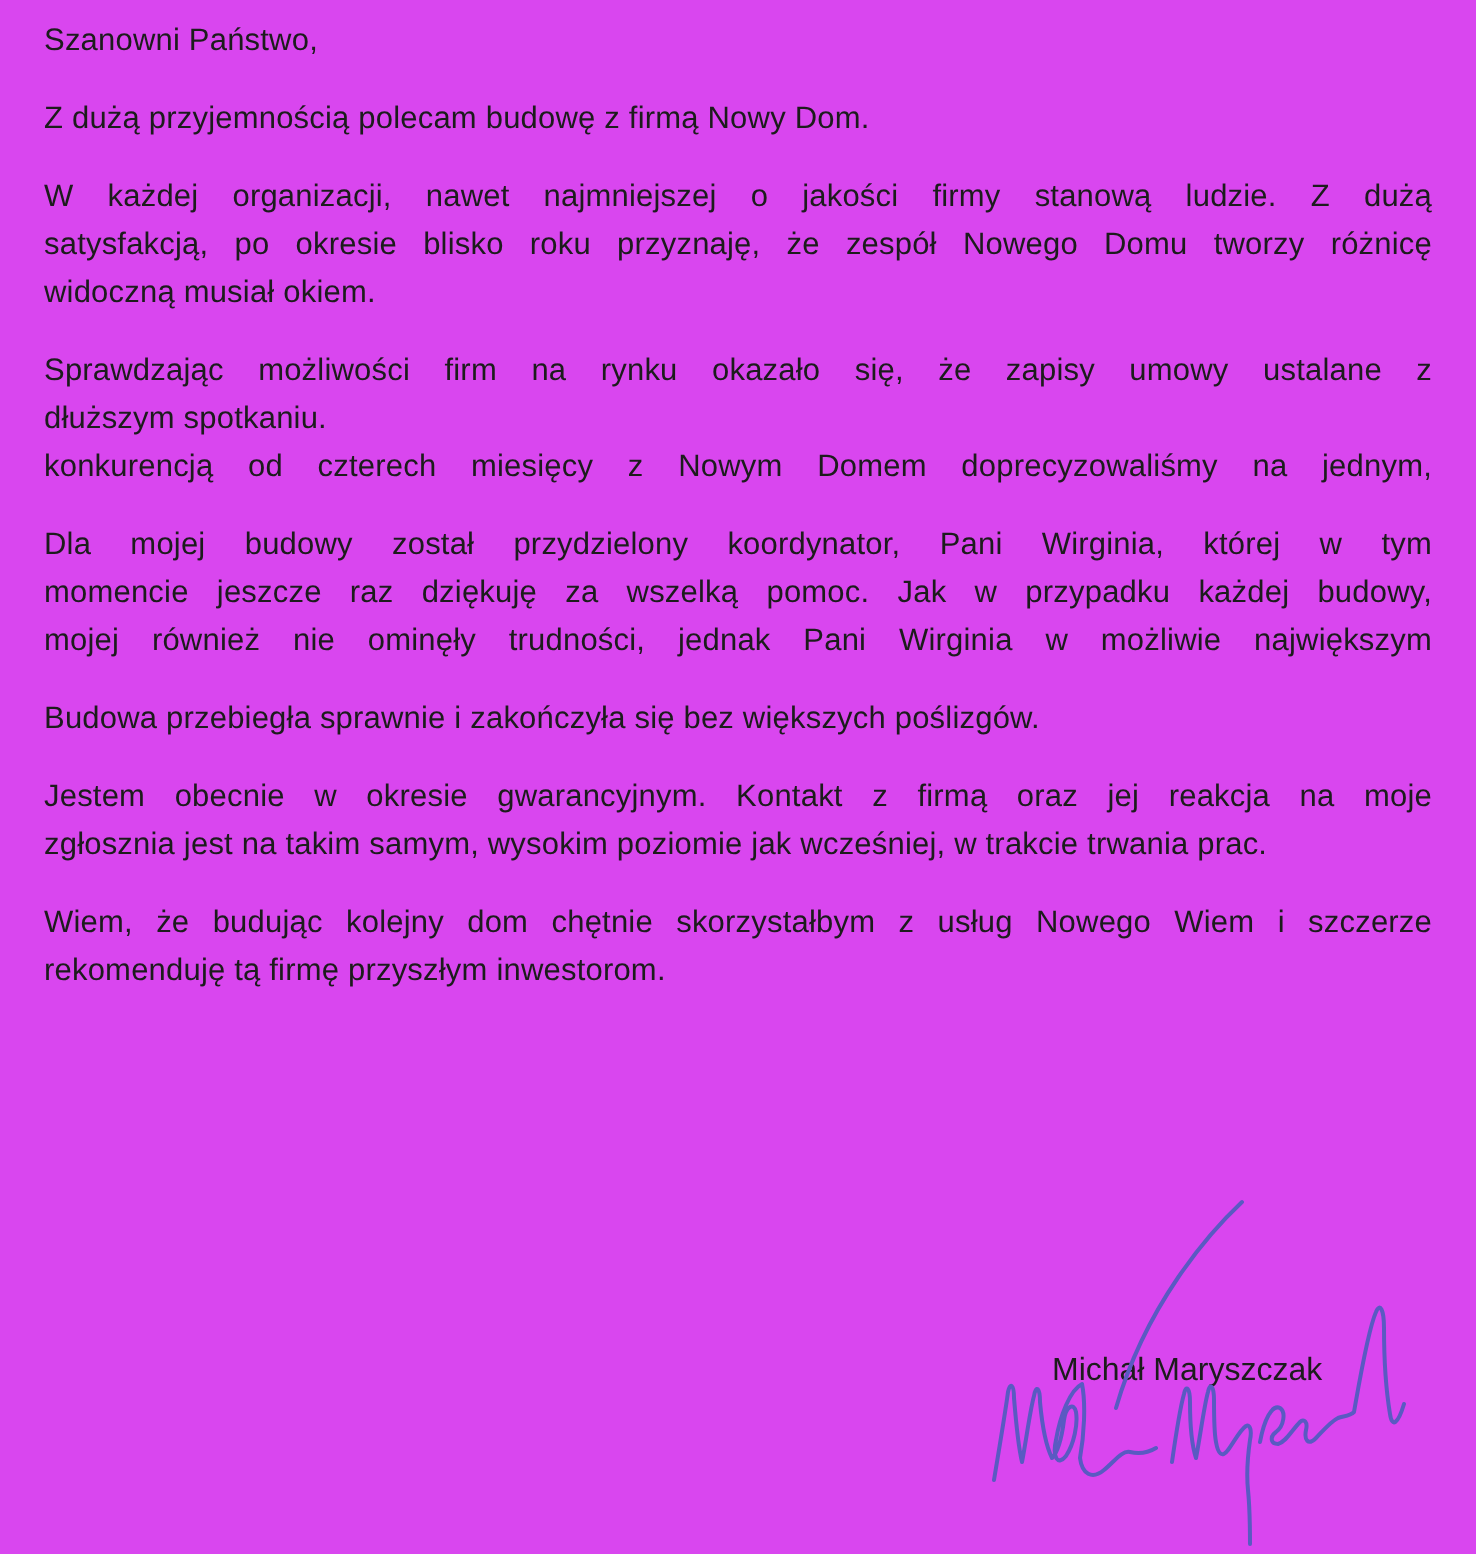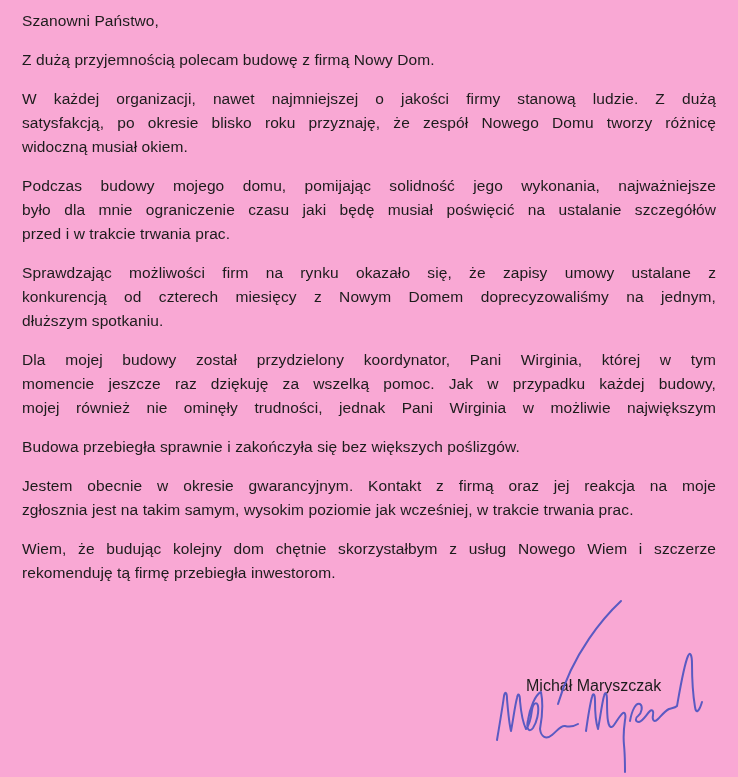--- a/index.html
+++ b/index.html
@@ -1,21 +1,21 @@
 <!DOCTYPE html>
 <html><head>
 <meta charset="utf-8">
 <style>
   html, body { margin: 0; padding: 0; }
   body { background: #ffffff; }
   .page {
     position: relative;
     width: 738px;
     height: 777px;
-    background: #f9a8d4;
+    background: #d946ef;
     font-family: "Liberation Sans", sans-serif;
     color: #1c1c1c;
     overflow: hidden;
     text-decoration: underline;
   }
   .content {
     position: absolute;
     left: 22px;
     right: 22px;
     top: 9px;
@@ -70,50 +70,45 @@
     <div class="para">
       <div class="line last">Z dużą przyjemnością polecam budowę z firmą Nowy Dom.</div>
     </div>
 
     <div class="para">
       <div class="line">W każdej organizacji, nawet najmniejszej o jakości firmy stanową ludzie. Z dużą</div>
       <div class="line">satysfakcją, po okresie blisko roku przyznaję, że zespół Nowego Domu tworzy różnicę</div>
       <div class="line last">widoczną musiał okiem.</div>
     </div>
 
-    <div class="para">
-      <div class="line">Podczas budowy mojego domu, pomijając solidność jego wykonania, najważniejsze</div>
-      <div class="line">było dla mnie ograniczenie czasu jaki będę musiał poświęcić na ustalanie szczegółów</div>
-      <div class="line last">przed i w trakcie trwania prac.</div>
-    </div>
 
     <div class="para">
       <div class="line">Sprawdzając możliwości firm na rynku okazało się, że zapisy umowy ustalane z</div>
+      <div class="line last">dłuższym spotkaniu.</div>
       <div class="line">konkurencją od czterech miesięcy z Nowym Domem doprecyzowaliśmy na jednym,</div>
-      <div class="line last">dłuższym spotkaniu.</div>
     </div>
 
     <div class="para">
       <div class="line">Dla mojej budowy został przydzielony koordynator, Pani Wirginia, której w tym</div>
       <div class="line">momencie jeszcze raz dziękuję za wszelką pomoc. Jak w przypadku każdej budowy,</div>
       <div class="line">mojej również nie ominęły trudności, jednak Pani Wirginia w możliwie największym</div>
     </div>
 
     <div class="para">
       <div class="line last">Budowa przebiegła sprawnie i zakończyła się bez większych poślizgów.</div>
     </div>
 
     <div class="para">
       <div class="line">Jestem obecnie w okresie gwarancyjnym. Kontakt z firmą oraz jej reakcja na moje</div>
       <div class="line last">zgłosznia jest na takim samym, wysokim poziomie jak wcześniej, w trakcie trwania prac.</div>
     </div>
 
     <div class="para">
       <div class="line">Wiem, że budując kolejny dom chętnie skorzystałbym z usług Nowego Wiem i szczerze</div>
-      <div class="line last">rekomenduję tą firmę przebiegła inwestorom.</div>
+      <div class="line last">rekomenduję tą firmę przyszłym inwestorom.</div>
     </div>
 
   </div>
 
   <div class="sig-name">Michał Maryszczak</div>
 
   <svg class="sig-ink" viewBox="0 0 230 185" xmlns="http://www.w3.org/2000/svg">
     <g style="stroke: rgb(90, 90, 194);">
       <path d="M136,9 C120,24 88,60 73,112"></path>
       <path d="M12,148 C15,130 18,112 19,104 C20,99 22,100 22,107 C23,119 24,131 26,139

